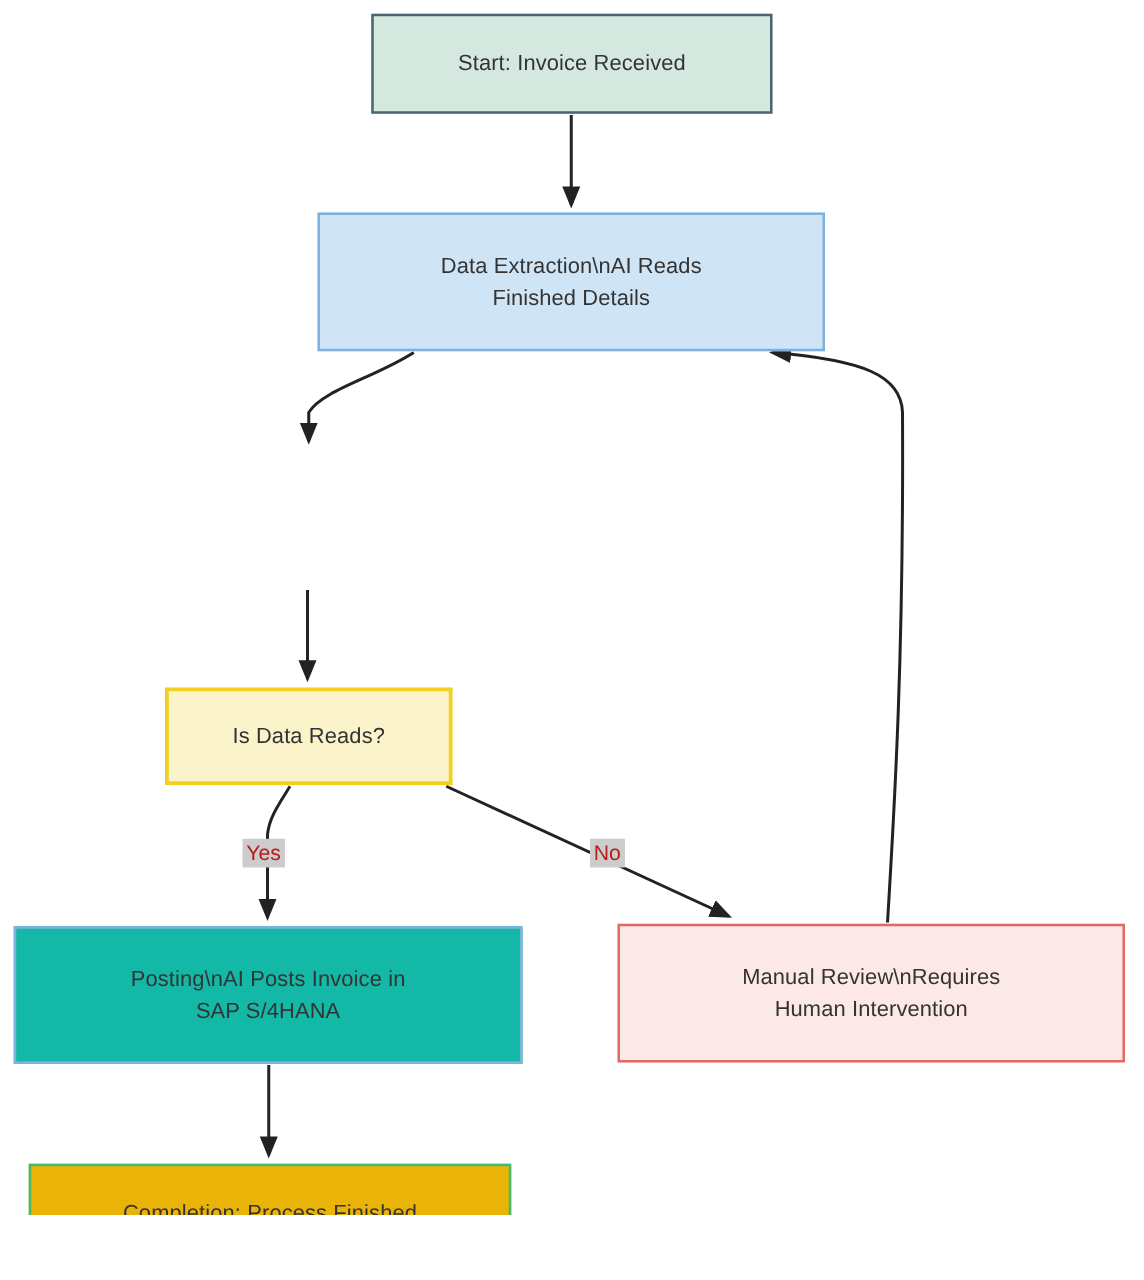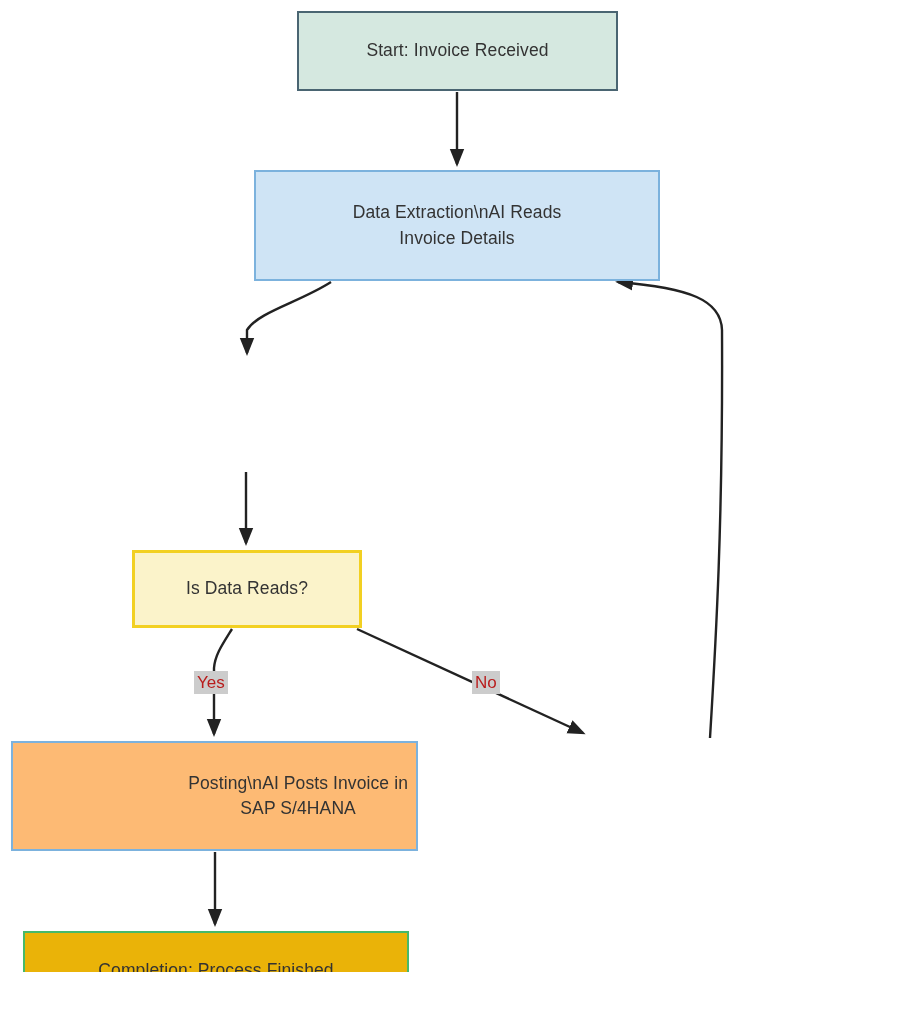--- a/index.html
+++ b/index.html
@@ -75,33 +75,37 @@
         <path d="M 215,852 L 215,924" fill="none" stroke="#222222" stroke-width="2.4" stroke-linecap="butt" marker-end="url(#arrowhead)"></path>
       </g>
   </svg>
 
   <div class="node-box" style="left: 297px; top: 11px; width: 321px; height: 80px; background: rgb(213, 232, 224); border-color: rgb(74, 101, 114); border-width: 2px; color: rgb(51, 51, 51);">
     <span class="node-label">Start: Invoice Received</span>
   </div>
 
   <div class="node-box" style="left: 254px; top: 170px; width: 406px; height: 111px; background: rgb(207, 228, 245); border-color: rgb(124, 178, 221); border-width: 2px; color: rgb(51, 51, 51);">
     <span class="node-label">Data Extraction\nAI Reads
-Invoice Details</span>
+Finished Details</span>
   </div>
 
 
   <div class="node-box" style="left: 132px; top: 550px; width: 230px; height: 78px; background: rgb(251, 243, 202); border-color: rgb(242, 208, 34); border-width: 3px; color: rgb(51, 51, 51);">
     <span class="node-label">Is Data Reads?</span>
   </div>
 
-  <div class="node-box" style="left: 11px; top: 741px; width: 407px; height: 110px; background: #fdba74; border-color: rgb(124, 178, 221); border-width: 2px; color: rgb(51, 51, 51); justify-content: flex-end;">
+  <div class="node-box" style="left: 11px; top: 741px; width: 407px; height: 110px; background: #14b8a6; border-color: rgb(124, 178, 221); border-width: 2px; color: rgb(51, 51, 51);">
     <span class="node-label">Posting\nAI Posts Invoice in
 SAP S/4HANA</span>
   </div>
 
+  <div class="node-box" style="left: 494px; top: 739px; width: 406px; height: 111px; background: rgb(251, 232, 231); border-color: rgb(224, 106, 96); border-width: 2px; color: rgb(51, 51, 51);">
+    <span class="node-label">Manual Review\nRequires
+Human Intervention</span>
+  </div>
 
   <div class="node-box" style="left: 23px; top: 931px; width: 386px; height: 79px; background: #eab308; border-color: rgb(70, 185, 106); border-width: 2px; color: rgb(51, 51, 51);">
     <span class="node-label">Completion: Process Finished</span>
   </div>
 
   <div class="edge-label" style="left: 194px; top: 671px; background: rgb(204, 204, 204);">Yes</div>
 
   <div class="edge-label" style="left: 472px; top: 671px; background: rgb(204, 204, 204);">No</div>
 
 </div>

